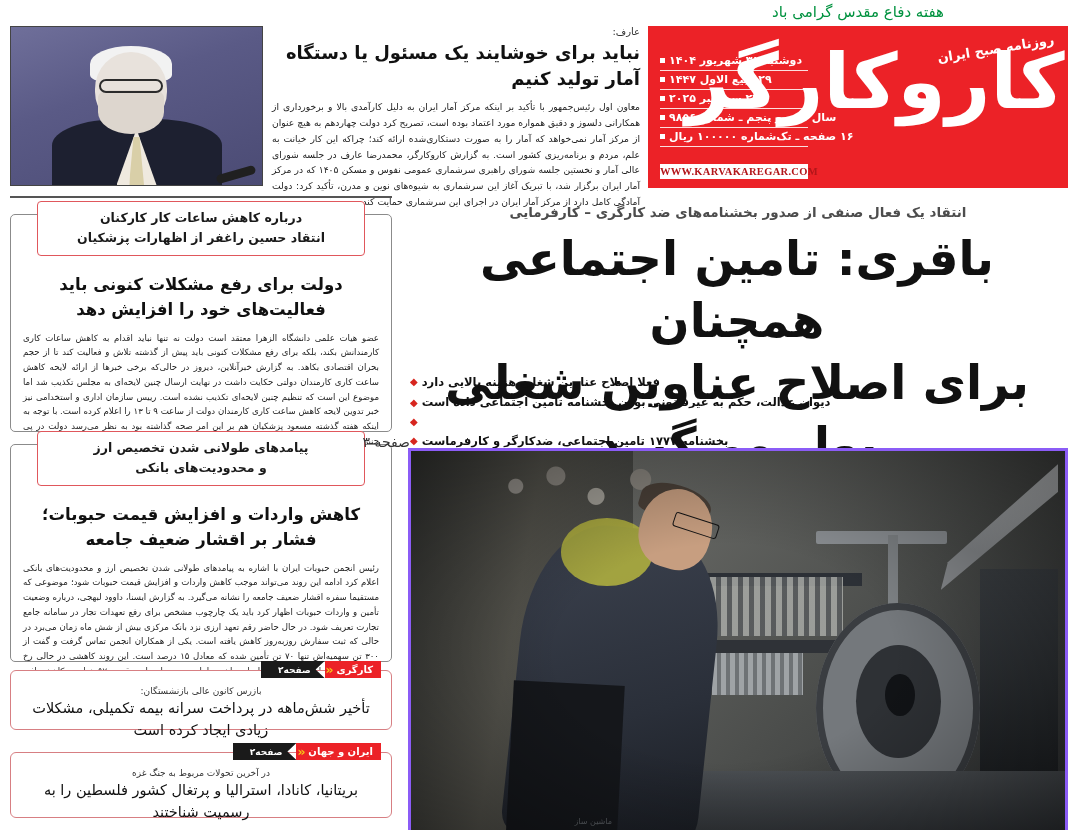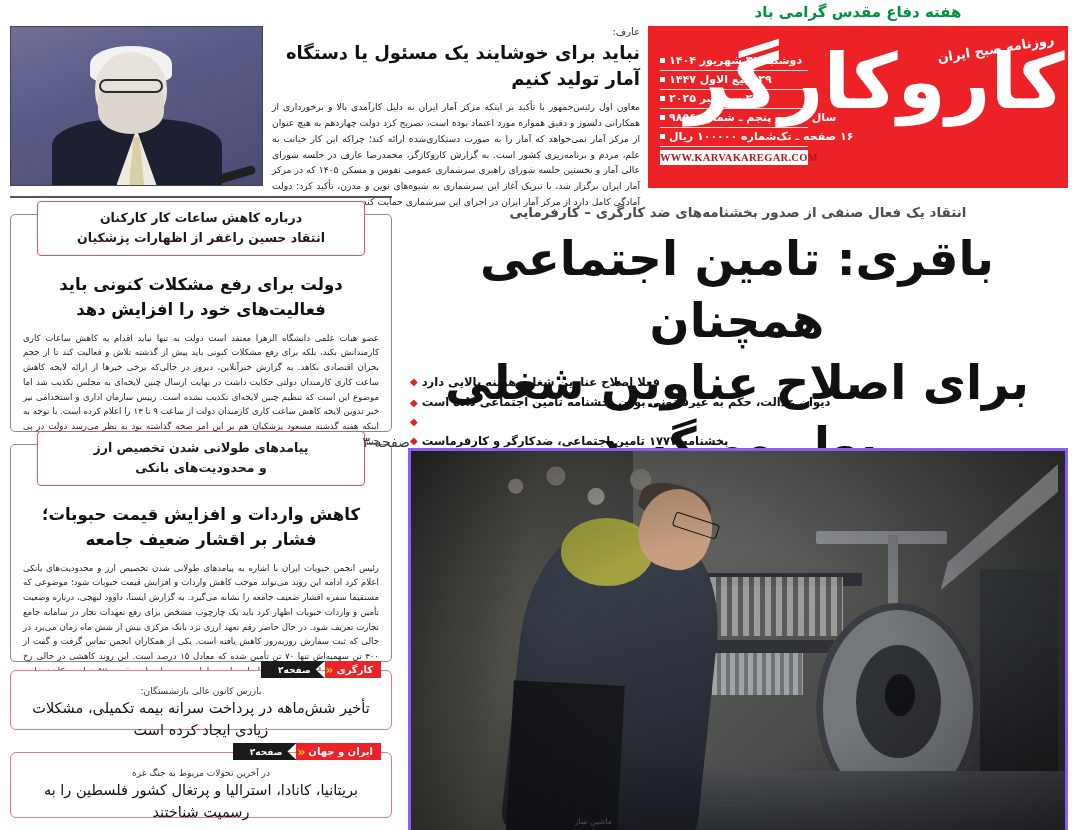--- a/index.html
+++ b/index.html
@@ -18,21 +18,21 @@
 
   
   .top-banner {
     position: absolute; top: 0; right: 0;
     width: 436px; height: 24px;
     display: flex; align-items: center; justify-content: center;
   }
   .top-banner-text {
     color: #00923f;
     font-size: 15px;
-    font-weight: bold;
+    font-weight: normal;
     letter-spacing: 0.2px;
   }
 
   
   .masthead {
     position: absolute; top: 26px; right: 8px;
     width: 420px; height: 162px;
     background: #ec2227;
     overflow: hidden;
   }
@@ -80,21 +80,21 @@
     gap: 4px;
   }
   .mi-line:last-of-type { border-bottom: none; }
   .mi-bullet {
     width: 5px; height: 5px;
     background: #ffffff;
     display: inline-block;
     flex: 0 0 auto;
   }
   .mi-url {
-    margin-top: 3px;
+    margin-top: 17px;
     background: #ffffff;
     color: #b3161a;
     font-size: 10.5px;
     font-weight: bold;
     text-align: center;
     padding: 2px 0;
     letter-spacing: 0.3px;
     font-family: "Liberation Serif", serif;
     direction: ltr;
   }

